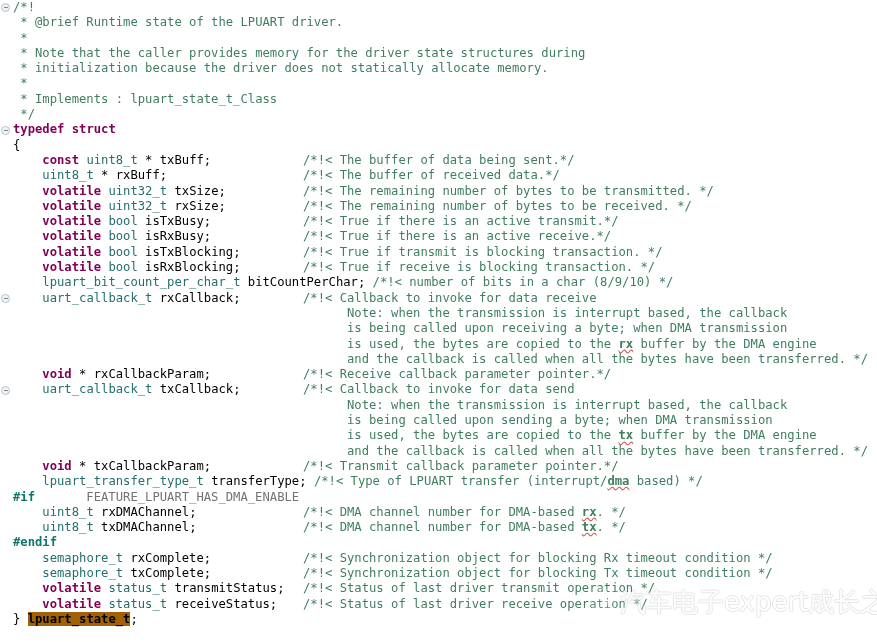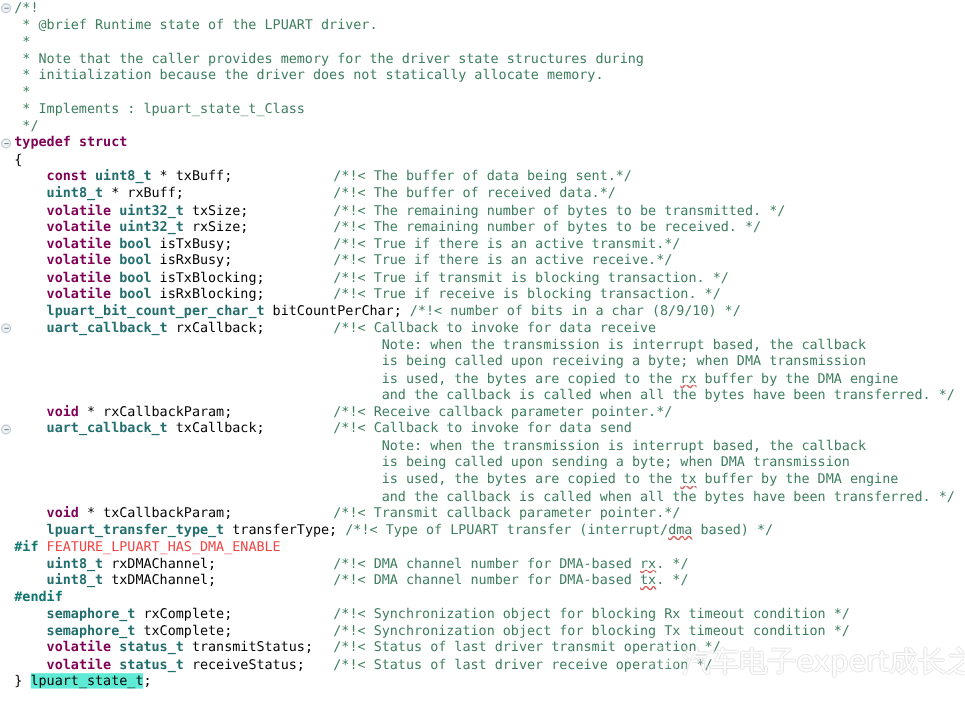--- a/index.html
+++ b/index.html
@@ -62,31 +62,32 @@
   }
   .line {
     position: relative;
     height: 15.3px;
     white-space: pre;
   }
 
   
   .cmt   { color: #3f7f5f; }
   .kw    { color: #7f0055; font-weight: bold; text-align: center; }
-  .typ   { color: #236e6e; font-weight: bold; }
+  .typ   { color: #236e6e; }
   .id    { color: #000000; }
   .pp    { color: #0f766e; font-weight: bold; }
-  .ppid  { color: #ef4444; }
+  .ppid  { color: #737373; margin-left: 44px; }
   .plain { color: #000000; }
-  .sel   { background: #5eead4; }
+  .sel   { background: #a16207; font-weight: bold; }
 
   
   .sq {
     text-decoration: underline wavy #d05b5b;
     text-decoration-skip-ink: none;
+    font-weight: bold;
   }
 
   
   #watermark {
     position: absolute;
     left: 588px;
     top: 588px;
     display: flex;
     align-items: center;
     opacity: 0.42;

